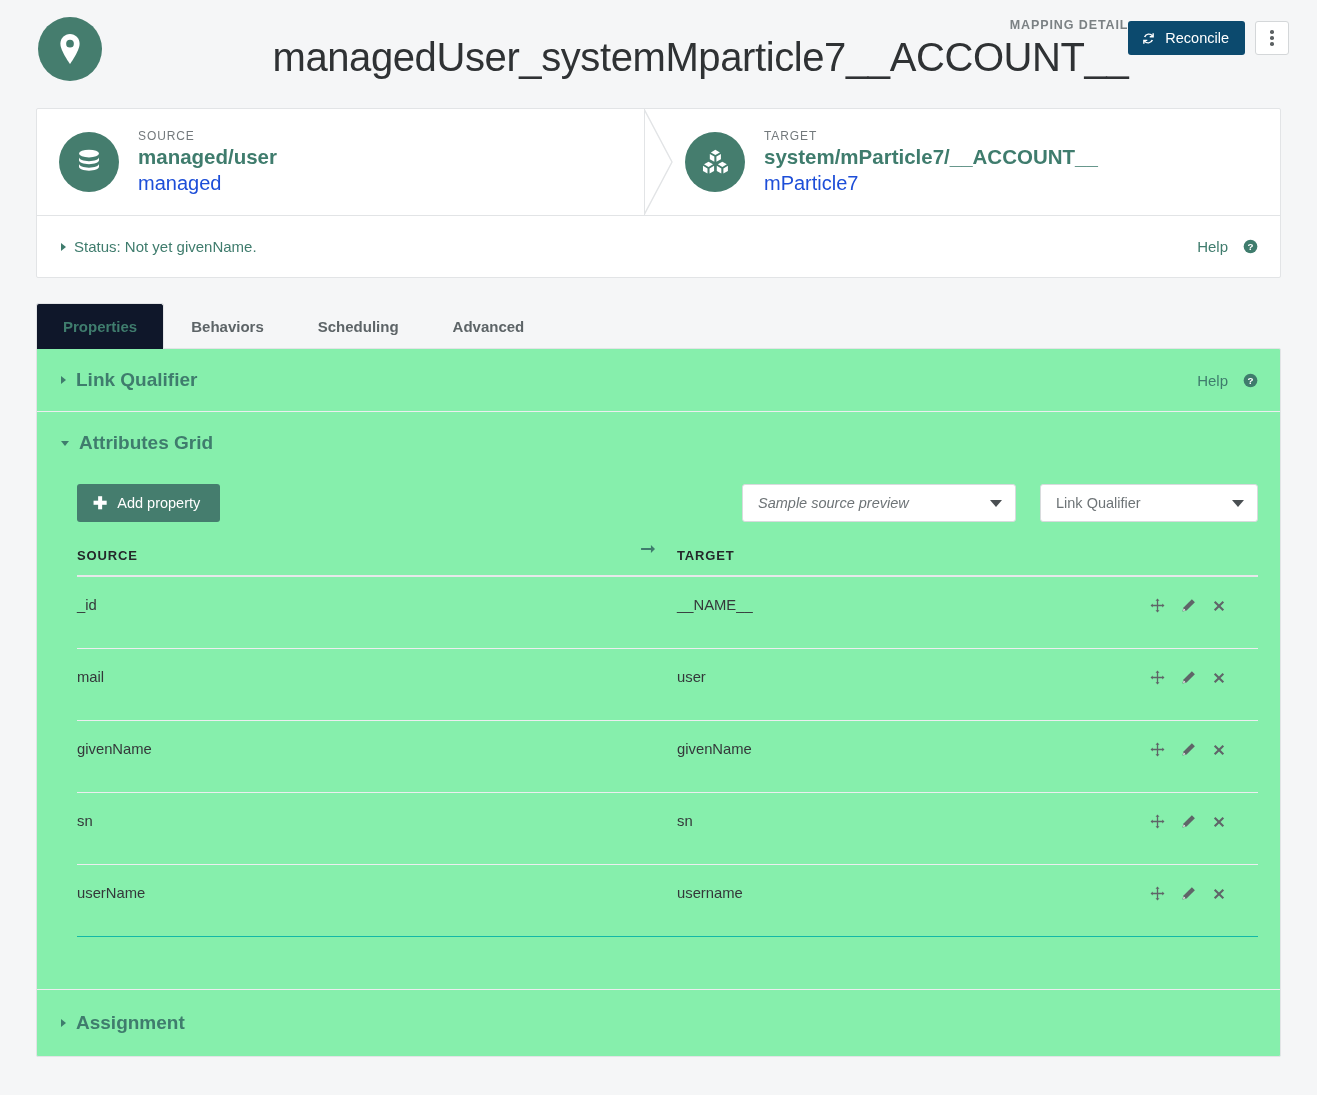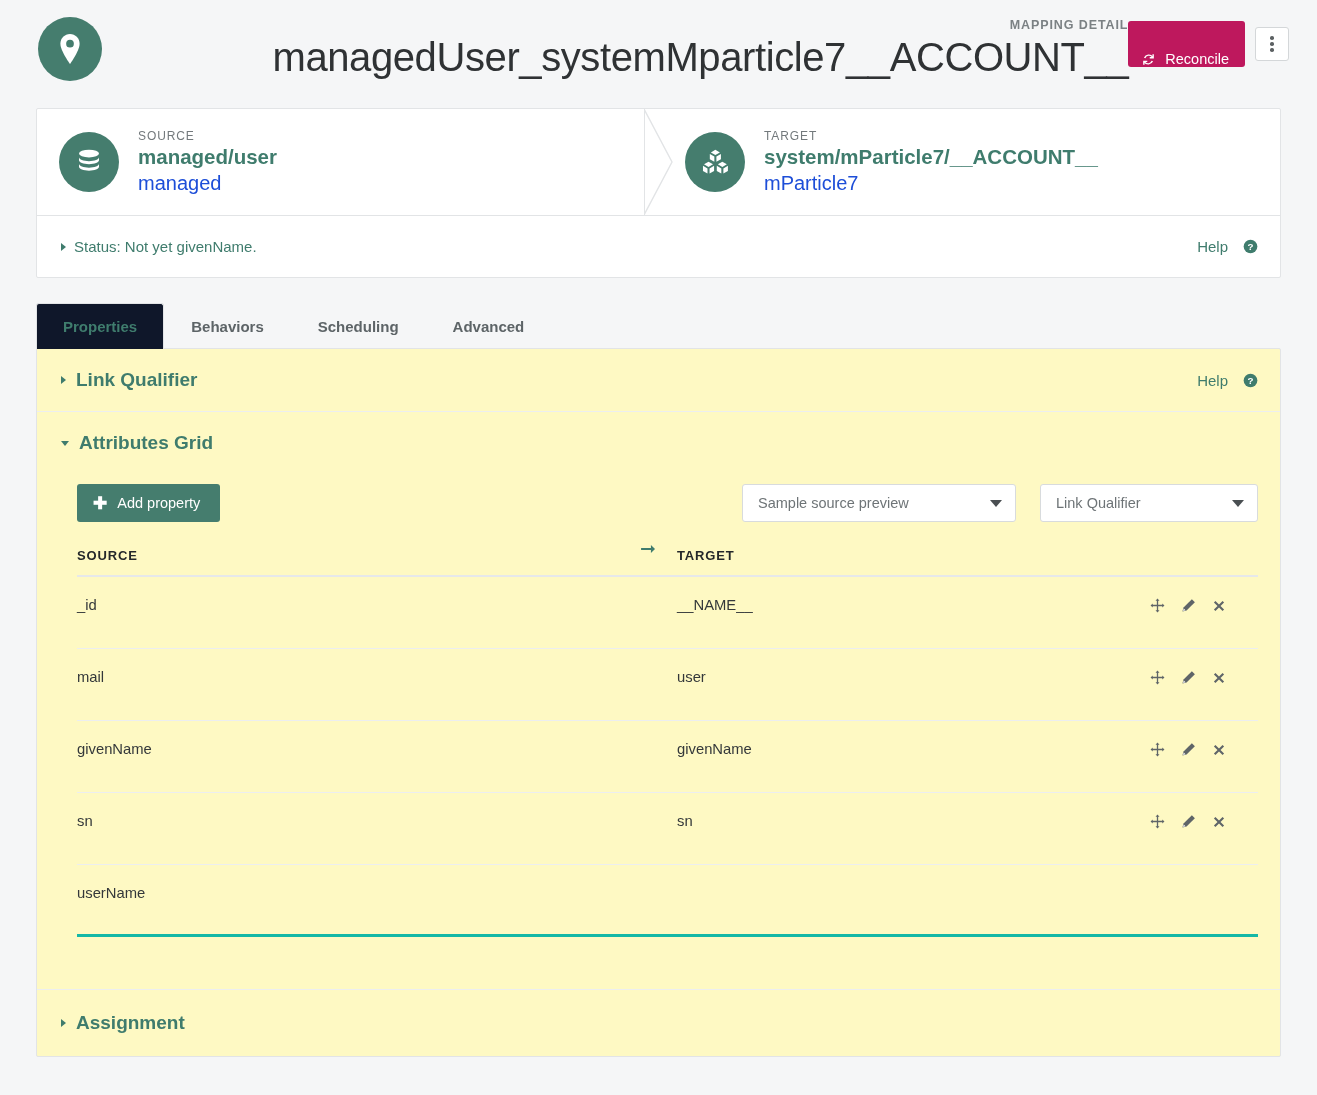--- a/index.html
+++ b/index.html
@@ -34,24 +34,24 @@
   .page-title {
     font-size: 40px; color: #2f3234; font-weight: normal;
     letter-spacing: -0.4px; line-height: 1.15; margin: 0;
     white-space: nowrap;
   }
   .header-actions {
     display: flex; align-items: center; gap: 10px;
     margin-top: 7px; flex: 0 0 auto;
   }
   .btn-reconcile {
-    background: #be185d; color: #fff; border: none; border-radius: 3px;
-    height: 46px; padding: 0 16px 0 13px;
+    background: #0c4a6e; color: #fff; border: none; border-radius: 3px;
+    height: 34px; padding: 0 16px 0 13px;
     font-size: 14.5px; font-family: inherit;
-    display: flex; align-items: flex-end; gap: 9px;
+    display: flex; align-items: center; gap: 9px;
     cursor: pointer;
   }
   .btn-kebab {
     width: 34px; height: 34px; border-radius: 3px;
     background: #fff; border: 1px solid #d4d7d9;
     display: flex; align-items: center; justify-content: center;
     cursor: pointer;
   }
   .kebab-dots { display: flex; flex-direction: column; gap: 2.5px; }
   .kebab-dots i { width: 3.5px; height: 3.5px; border-radius: 50%; background: #5c6163; display: block; }
@@ -112,21 +112,21 @@
     cursor: pointer; border: 1px solid transparent; border-bottom: none;
     position: relative; top: 1px;
   }
   .tab.active {
     color: #3f7c6d; background: #0f172a;
     border-color: #e2e4e6; border-radius: 3px 3px 0 0;
   }
 
   
   .panel {
-    background: #fef9c3; border: 1px solid #e2e4e6;
+    background: #86efac; border: 1px solid #e2e4e6;
     margin: 0 36px; border-radius: 0 2px 2px 2px;
   }
   .accordion-head {
     display: flex; align-items: center; justify-content: space-between;
     padding: 20px 22px 20px 24px;
     border-bottom: 1px solid #eceef0;
   }
   .accordion-head.no-border { border-bottom: none; }
   .accordion-title {
     font-size: 19px; font-weight: bold; color: #3f7c6d;
@@ -144,21 +144,21 @@
     font-family: inherit; display: flex; align-items: center; gap: 10px;
     cursor: pointer;
   }
   .plus { font-size: 17px; font-weight: bold; line-height: 1; }
   .selects { display: flex; gap: 24px; }
   .select-box {
     position: relative; height: 38px; border: 1px solid #d8dbdd;
     border-radius: 3px; background: #fff; display: flex; align-items: center;
     padding: 0 34px 0 15px; cursor: pointer;
   }
-  .select-box.wide { width: 274px; }
+  .select-box.wide { width: 274px; font-style: italic; }
   .select-box.narrow { width: 218px; }
   .select-value { font-size: 14.5px; color: #6e7477; white-space: nowrap; }
   .caret {
     position: absolute; right: 13px; top: 50%; margin-top: -3px;
     width: 0; height: 0;
     border-left: 6px solid transparent; border-right: 6px solid transparent;
     border-top: 7px solid #4a4f52;
   }
 
   
@@ -172,21 +172,21 @@
   .col-actions { width: 108px; flex: 0 0 108px; display: flex; justify-content: flex-start; gap: 18px; }
   .attr-head .col-source, .attr-head .col-target {
     font-size: 13px; font-weight: bold; color: #24282a;
     letter-spacing: 0.85px; text-transform: uppercase;
   }
   .attr-row {
     display: flex; align-items: flex-start;
     height: 72px; padding-top: 20px;
     border-bottom: 1px solid #eceef0;
   }
-  .attr-row:last-child { border-bottom: 3px solid #14b8a6; flex-direction: column; }
+  .attr-row:last-child { border-bottom: 1px solid #14b8a6; }
   .cell { font-size: 14.8px; color: #34383a; }
   .row-actions { display: flex; gap: 16px; align-items: center; padding-top: 1px; }
   .icon-btn { cursor: pointer; line-height: 0; color: #5f6568; display: block; }
 
   .grid-footer { height: 52px; }
 
   svg { display: block; }
 </style>
 </head>
 <body>

